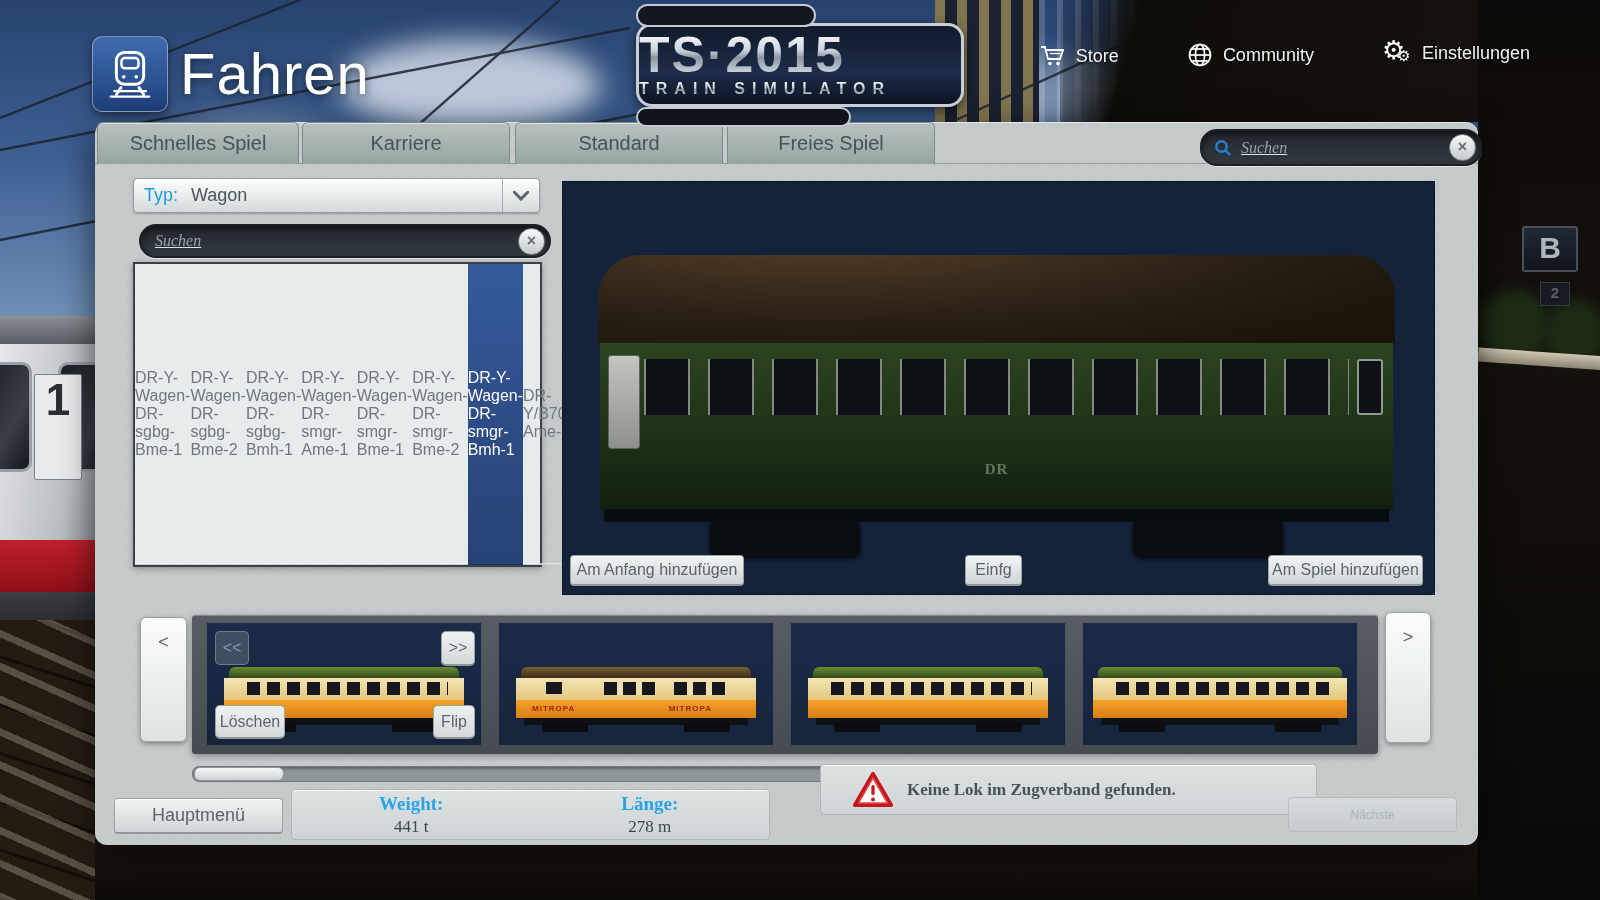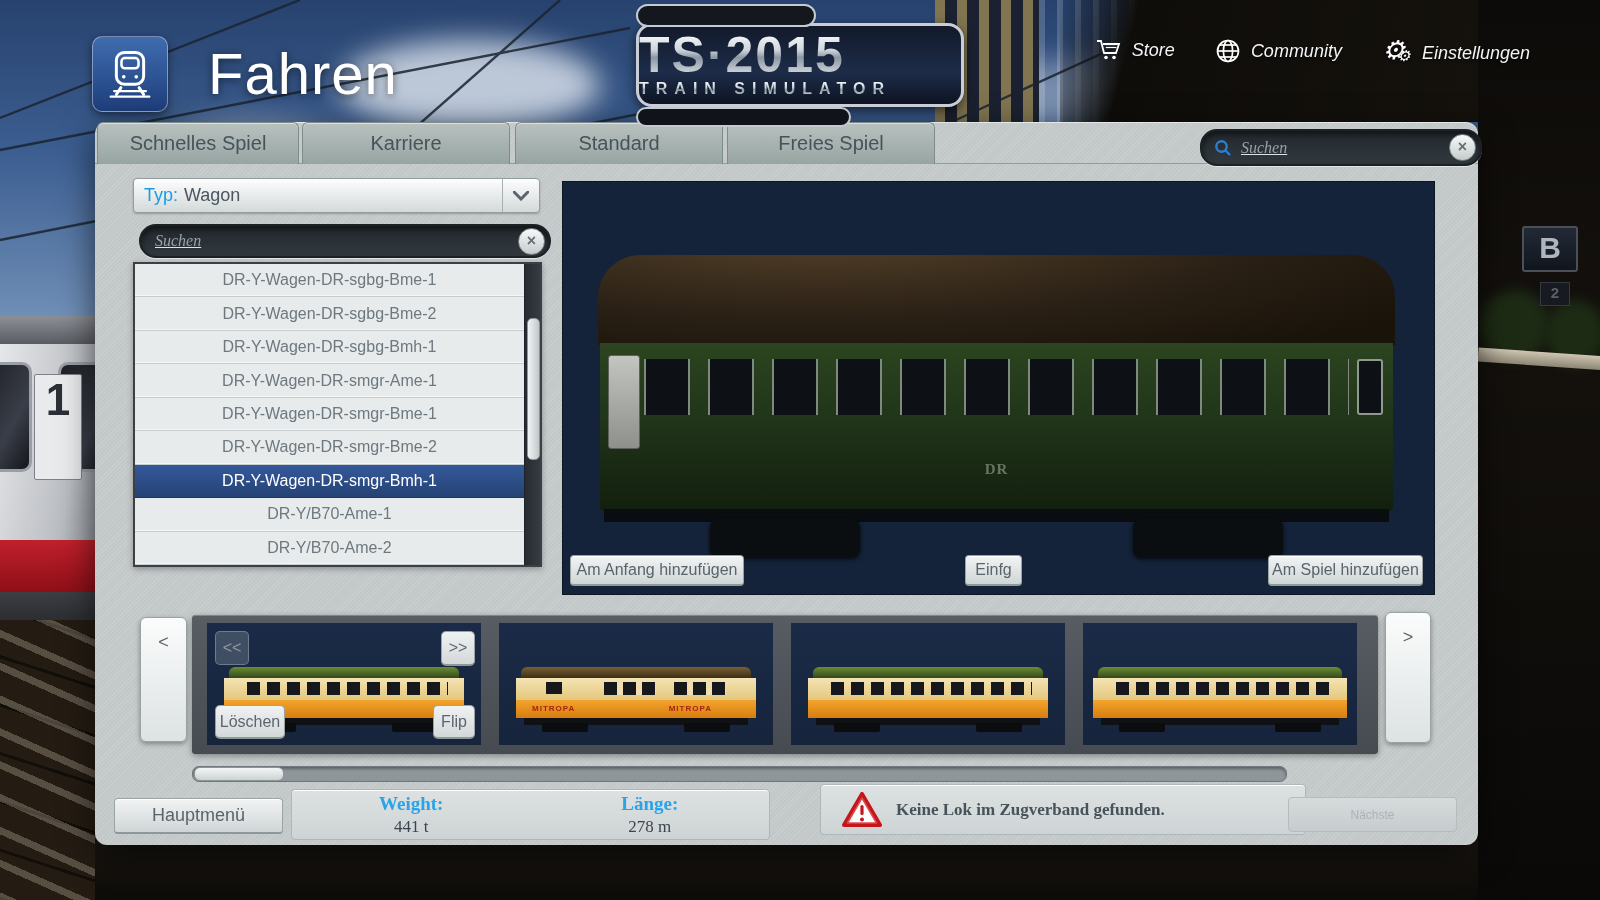--- a/index.html
+++ b/index.html
@@ -32,23 +32,23 @@
   .sign-b{left:1522px;top:226px;width:52px;height:42px;background:linear-gradient(180deg,#222a36,#11151d);
     border:2px solid #4a5057;border-radius:3px;color:#aeb6bd;font:bold 30px/40px "Liberation Sans",sans-serif;text-align:center;}
   .sign-2{left:1540px;top:282px;width:28px;height:22px;background:#171b21;border:1px solid #343a41;
     color:#586068;font:bold 15px/20px "Liberation Sans",sans-serif;text-align:center;}
   .tree{border-radius:50%;filter:blur(6px);background:#1d2b14;}
   .plat-edge{left:1478px;top:352px;width:130px;height:14px;background:linear-gradient(180deg,#cfc7b2,#8d8574);transform:rotate(4deg);}
   
   .logo-tile{left:92px;top:36px;width:74px;height:74px;border-radius:10px;
     background:linear-gradient(180deg,#3f6cae,#1e3f7c);border:1px solid rgba(255,255,255,.4);
     box-shadow:0 3px 8px rgba(0,0,0,.5);display:flex;align-items:center;justify-content:center;}
-  .app-title{left:180px;top:40px;color:#fff;font-size:58px;letter-spacing:1px;text-shadow:0 2px 8px rgba(0,0,0,.55);margin-left:28px;}
-  .top-nav{right:70px;top:38px;display:flex;gap:40px;align-items:flex-start;color:#f2f4f6;font-size:18px;
-    text-shadow:0 1px 3px rgba(0,0,0,.7);font-style:italic;}
+  .app-title{left:180px;top:40px;color:#fff;font-size:58px;letter-spacing:1px;text-shadow:0 2px 8px rgba(0,0,0,.55);}
+  .top-nav{right:70px;top:38px;display:flex;gap:68px;align-items:flex-end;color:#f2f4f6;font-size:18px;
+    text-shadow:0 1px 3px rgba(0,0,0,.7);}
   .top-nav .item{display:flex;align-items:center;gap:10px;cursor:pointer;}
   .gear-wrap{position:relative;width:30px;height:30px;color:#fff;}
   .gear-big{position:absolute;left:0;top:-3px;font-size:26px;}
   .gear-small{position:absolute;left:15px;top:9px;font-size:15px;}
   
   .promo{left:636px;top:4px;width:328px;z-index:5;}
   .silver{background:linear-gradient(180deg,#ffffff,#cfd6de 40%,#8c97a3 55%,#e8edf2);
     -webkit-background-clip:text;background-clip:text;color:transparent;}
   .dt-banner{display:inline-block;padding:2px 16px;background:#14171d;border:2px solid #c4cad2;border-radius:12px;
     font-size:13px;font-weight:bold;letter-spacing:2px;position:relative;z-index:2;}
@@ -74,26 +74,26 @@
   .searchpill input{flex:1;background:transparent;border:none;outline:none;color:#dfe3e5;
     font:italic 16px "Liberation Serif",serif;min-width:0;text-decoration:underline;}
   .searchpill input::placeholder{color:#99a2a7;}
   .clear-btn{width:25px;height:25px;border-radius:50%;background:linear-gradient(180deg,#f7f9f9,#c5cbcc);
     border:1px solid #7f898b;color:#666f74;font:bold 16px/23px "Liberation Sans",sans-serif;text-align:center;cursor:pointer;flex:none;}
   
   .dropdown{left:38px;top:56px;width:405px;height:33px;border-radius:4px;
     background:linear-gradient(180deg,#fdfefe,#d3d9d9);border:1px solid #939ea0;
     box-shadow:inset 0 1px 0 #fff,0 1px 2px rgba(0,0,0,.25);display:flex;align-items:center;cursor:pointer;font-size:18px;}
   .dropdown .lab{color:#1e9be0;margin-left:10px;}
-  .dropdown .val{color:#4c565d;margin-left:6px;flex:1;}
+  .dropdown .val{color:#4c565d;margin-left:13px;flex:1;}
   .dd-arrow{width:36px;height:100%;border-left:1px solid #a6afb1;display:flex;align-items:center;justify-content:center;}
   
   .list{left:38px;top:140px;width:405px;height:301px;background:#e8ebeb;border:2px solid #3a4045;
     box-shadow:0 2px 6px rgba(0,0,0,.3);display:flex;}
-  .rows{flex:1;display:flex;flex-direction:column;}
+  .rows{flex:1;display:flex;}
   .row{flex:1;display:flex;align-items:center;justify-content:center;color:#6d787f;font-size:16px;
     border-bottom:1px solid #c6cccd;box-shadow:inset 0 -1px 0 rgba(255,255,255,.55);cursor:pointer;}
   .row.selected{background:linear-gradient(180deg,#35599b,#254274);color:#fff;box-shadow:none;border-bottom:1px solid #1d3560;}
   .vtrack{width:15px;background:linear-gradient(90deg,#262c31,#343b41);border-left:1px solid #1e2327;position:relative;}
   .vthumb{position:absolute;left:2px;top:54px;width:11px;height:140px;border-radius:5px;
     background:linear-gradient(90deg,#f2f4f4,#c2c8c9);border:1px solid #8d9799;cursor:grab;}
   
   .viewport{left:467px;top:59px;width:873px;height:414px;background:radial-gradient(ellipse at 50% 40%,#1a2c46,#13203а 70%,#121f38);
     background-color:#142339;box-shadow:inset 0 0 0 1px rgba(0,0,0,.4);}
   .btn{background:linear-gradient(180deg,#f2f4f4,#cfd5d6);border:1px solid #9aa3a4;border-bottom:2px solid #8e9899;
@@ -398,21 +398,21 @@
       <div class="stat">
         <div class="l">Weight:</div>
         <div class="v">441 t</div>
       </div>
       <div class="stat">
         <div class="l">Länge:</div>
         <div class="v">278 m</div>
       </div>
     </div>
 
-    <div class="abs infocard" style="left:725px;top:662px;width:463px;height:49px;padding-left:21px">
+    <div class="abs infocard" style="left:725px;top:642px;width:463px;height:49px;padding-left:32px">
       <svg width="40" height="36" viewBox="0 0 40 36">
         <path d="M20 2 L38 33 L2 33 Z" fill="#fdfdfd" stroke="#c4161c" stroke-width="4" stroke-linejoin="round"></path>
         <path d="M20 6 L34.5 31 L5.5 31 Z" fill="none" stroke="#e04b4b" stroke-width="1.5" stroke-linejoin="round"></path>
         <rect x="18.4" y="13" width="3.2" height="10" rx="1.6" fill="#c4161c"></rect>
         <circle cx="20" cy="27.5" r="2" fill="#c4161c"></circle>
       </svg>
       <span class="warn-text">Keine Lok im Zugverband gefunden.</span>
     </div>
 
     <div class="abs btn disabled" style="left:1193px;top:675px;width:167px;height:33px;font-size:12px">Nächste</div>

